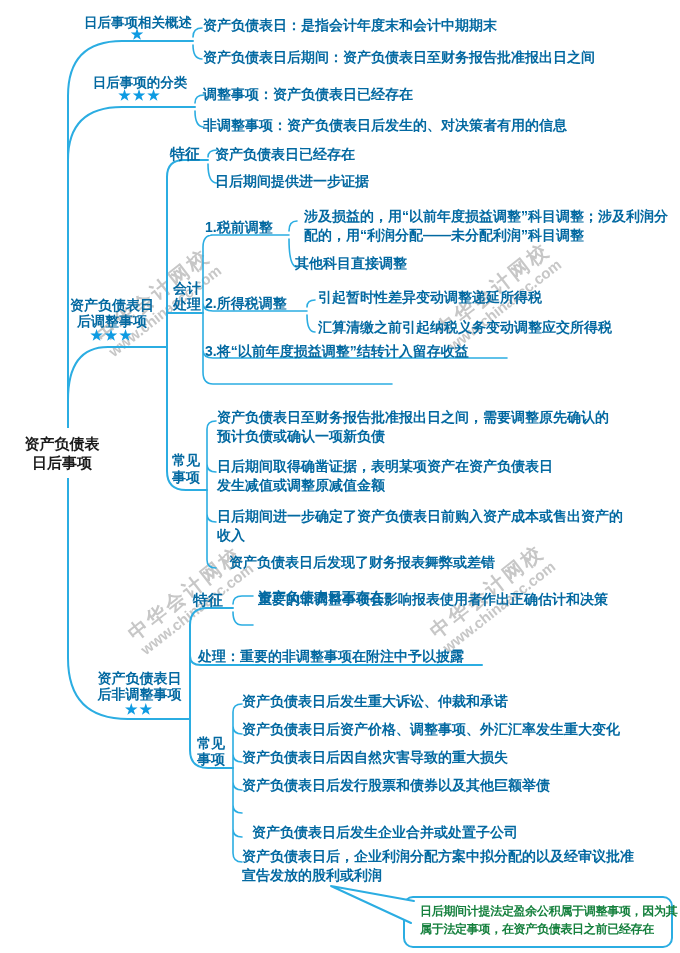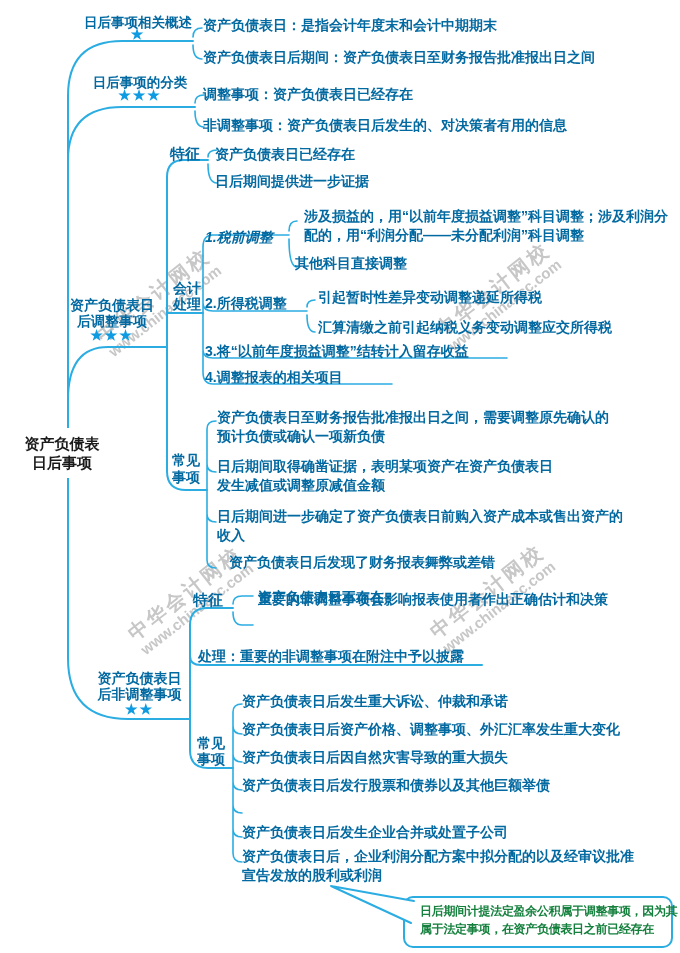--- a/index.html
+++ b/index.html
@@ -93,29 +93,28 @@
   <div class="node ctr" style="left:64px;top:297px;width:96px;line-height:16px;">资产负债表日
 后调整事项</div>
   <div class="stars" style="left:64px;top:329px;width:96px;">★★★</div>
 
   <div class="node lbl" style="left:170px;top:146px;">特征</div>
   <div class="node" style="left:215px;top:145px;">资产负债表日已经存在</div>
   <div class="node" style="left:215px;top:172px;">日后期间提供进一步证据</div>
 
   <div class="node ctr" style="left:171px;top:280px;width:32px;line-height:16px;">会计
 处理</div>
-  <div class="node" style="left:205px;top:228px;font-style:italic;">1.税前调整</div>
+  <div class="node" style="left:205px;top:218px;">1.税前调整</div>
   <div class="node" style="left:304px;top:207px;">涉及损益的，用“以前年度损益调整”科目调整；涉及利润分
 配的，用“利润分配——未分配利润”科目调整</div>
   <div class="node" style="left:295px;top:254px;">其他科目直接调整</div>
   <div class="node" style="left:205px;top:294px;">2.所得税调整</div>
   <div class="node" style="left:318px;top:288px;">引起暂时性差异变动调整递延所得税</div>
   <div class="node" style="left:318px;top:318px;">汇算清缴之前引起纳税义务变动调整应交所得税</div>
   <div class="node" style="left:205px;top:342px;">3.将“以前年度损益调整”结转计入留存收益</div>
-  <div class="node" style="left:205px;top:368px;">4.调整报表的相关项目</div>
 
   <div class="node ctr" style="left:170px;top:452px;width:32px;line-height:17px;">常见
 事项</div>
   <div class="node" style="left:217px;top:408px;">资产负债表日至财务报告批准报出日之间，需要调整原先确认的
 预计负债或确认一项新负债</div>
   <div class="node" style="left:217px;top:457px;">日后期间取得确凿证据，表明某项资产在资产负债表日
 发生减值或调整原减值金额</div>
   <div class="node" style="left:217px;top:507px;">日后期间进一步确定了资产负债表日前购入资产成本或售出资产的
 收入</div>
   <div class="node" style="left:217px;top:553px;margin-left:12px;">资产负债表日后发现了财务报表舞弊或差错</div>
@@ -128,20 +127,20 @@
   <div class="node" style="left:258px;top:588px;">资产负债表日不存在</div>
   <div class="node" style="left:258px;top:590px;text-align:center;">重要的非调整事项会影响报表使用者作出正确估计和决策</div>
   <div class="node" style="left:198px;top:647px;">处理：重要的非调整事项在附注中予以披露</div>
 
   <div class="node ctr" style="left:195px;top:735px;width:32px;line-height:16px;">常见
 事项</div>
   <div class="node" style="left:242px;top:692px;">资产负债表日后发生重大诉讼、仲裁和承诺</div>
   <div class="node" style="left:242px;top:720px;">资产负债表日后资产价格、调整事项、外汇汇率发生重大变化</div>
   <div class="node" style="left:242px;top:748px;">资产负债表日后因自然灾害导致的重大损失</div>
   <div class="node" style="left:242px;top:776px;">资产负债表日后发行股票和债券以及其他巨额举债</div>
-  <div class="node" style="left:242px;top:823px;">资产负债表日后发生企业合并或处置子公司</div>
+  <div class="node" style="left:252px;top:823px;">资产负债表日后发生企业合并或处置子公司</div>
   <div class="node" style="left:242px;top:847px;">资产负债表日后，企业利润分配方案中拟分配的以及经审议批准
 宣告发放的股利或利润</div>
 
   <div class="callout-text">日后期间计提法定盈余公积属于调整事项，因为其
 属于法定事项，在资产负债表日之前已经存在</div>
 
 </div>
 
 </body></html>

